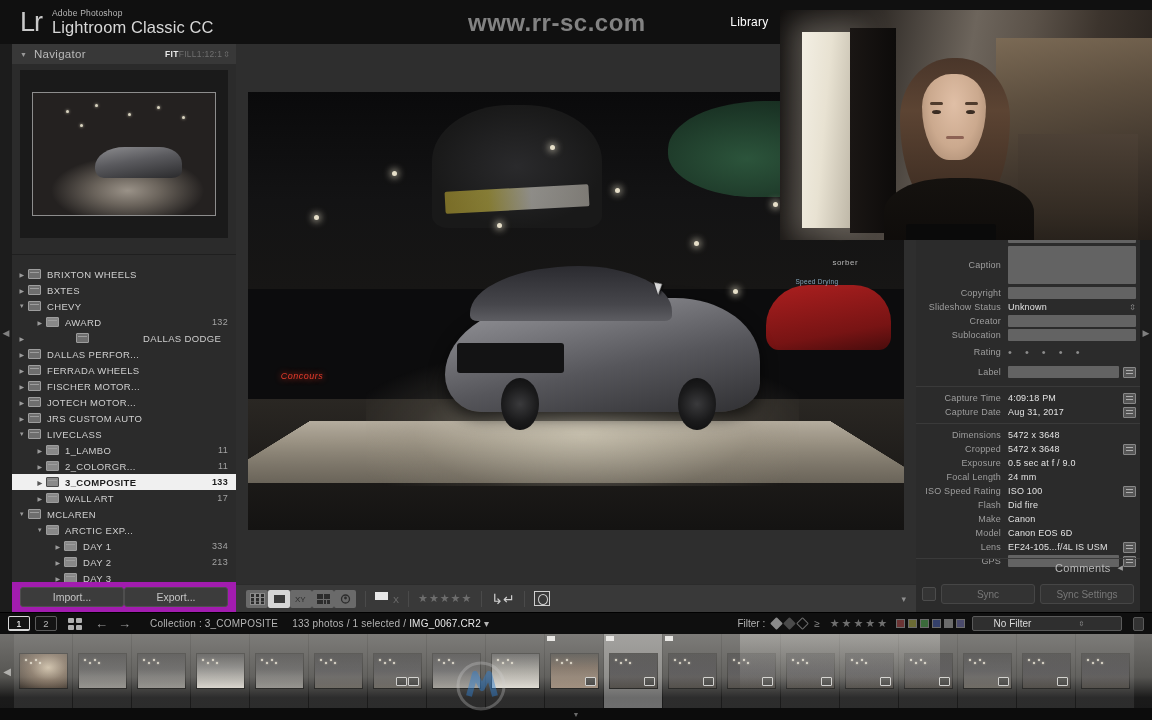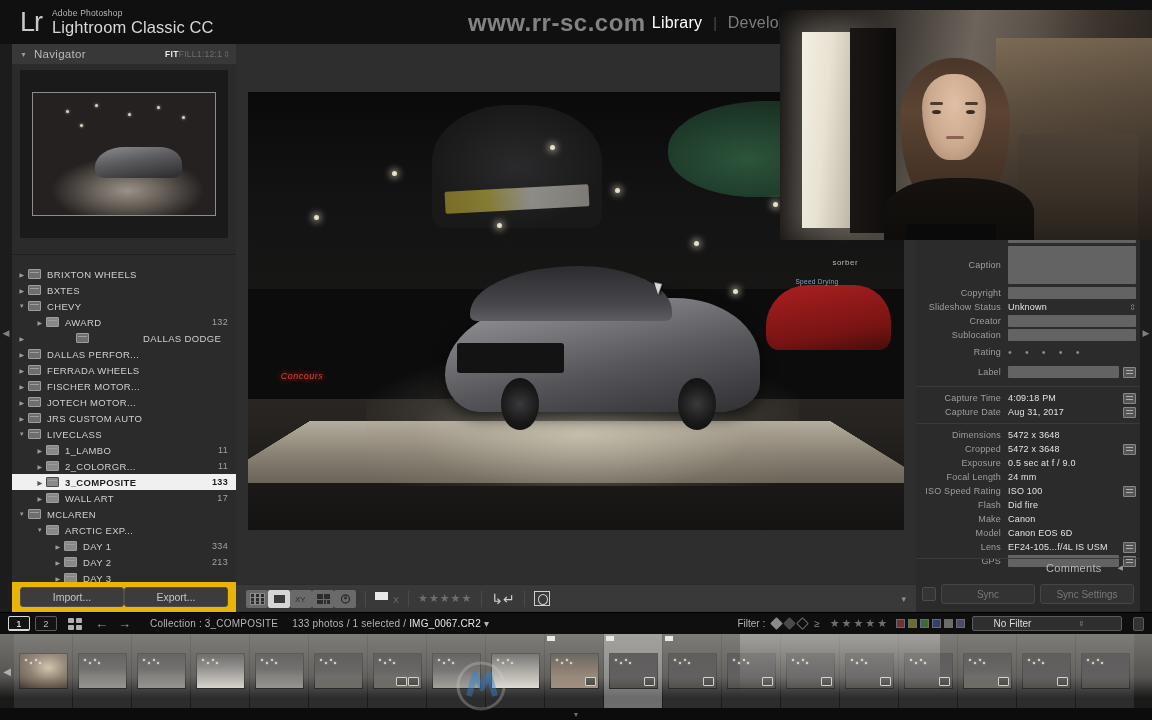--- a/index.html
+++ b/index.html
@@ -31,21 +31,21 @@
   .watermark-top {
     position: absolute; left: 468px; top: 9px;
     font-size: 24px; font-weight: bold; color: #8c8c8c; letter-spacing: .5px;
     opacity: .92;
   }
   .modules {
     position: absolute; right: 14px; top: 14px;
     display: flex; align-items: center; gap: 0px;
   }
   .module {
-    font-size: 16px; color: #7d7d7d; padding: 0 11px; font-weight: 300;
+    font-size: 12px; color: #7d7d7d; padding: 0 11px; font-weight: 300;
     letter-spacing: .2px; cursor: pointer;
   }
   .module.active { color: #fff; font-weight: 400; }
   .module-sep { color: #4f4f4f; font-size: 14px; }
 
   
   .left-panel {
     position: absolute; left: 12px; top: 44px; width: 224px; height: 568px;
     background: #2b2b2b;
   }
@@ -112,21 +112,21 @@
   }
   .fico.sub { background: #888; }
   .frow.selected .fico { background:#8a8a8a; border-color:#4a4a4a; }
   .fcount {
     position: absolute; right: 8px; font-size: 9px; color: #a3a3a3; font-weight: normal;
   }
   .frow.selected .fcount { color: #1b1b1b; font-weight: bold; }
 
   .import-export {
     position: absolute; left: 0; bottom: 0; width: 224px; height: 30px;
-    display: flex; padding: 5px 8px; background: #eab308;
+    display: flex; padding: 5px 8px; background: #a21caf;
   }
   .ie-btn {
     flex: 1; background: #3c3c3c; border: 1px solid #4e4e4e; border-radius: 3px;
     color: #c4c4c4; font-size: 10.5px; display: flex; align-items: center;
     justify-content: center; cursor: pointer;
   }
 
   
   .center {
     position: absolute; left: 236px; top: 44px; width: 680px; height: 568px;
@@ -287,21 +287,21 @@
     content:''; position:absolute; left:2px; top:2px; right:2px; height:1px;
     background:#adadad; box-shadow:0 3px 0 #adadad;
   }
   .mstepper { color:#9a9a9a; font-size:8px; margin-left:5px; }
   .mdots { color: #8c8c8c; font-size: 11px; letter-spacing: 5px; }
   .msep { height: 1px; background: #3a3a3a; margin: 4px 0; }
 
   .comments-bar {
     position: absolute; left: 0; bottom: 36px; width: 224px; height: 18px;
     display: flex; align-items: center; justify-content: flex-end;
-    padding-right: 10px; gap: 16px; border-top: 1px solid #3a3a3a;
+    padding-right: 10px; gap: 7px; border-top: 1px solid #3a3a3a;
   }
   .comments-label { font-size: 11px; color: #b9b9b9; letter-spacing: .3px; }
   .sync-row {
     position: absolute; left: 0; bottom: 5px; width: 224px; height: 26px;
     display: flex; align-items: center; gap: 5px; padding: 0 6px;
   }
   .sync-ico {
     width: 14px; height: 14px; border: 1px solid #4c4c4c; background: #343434;
     border-radius: 2px; flex: none;
   }

